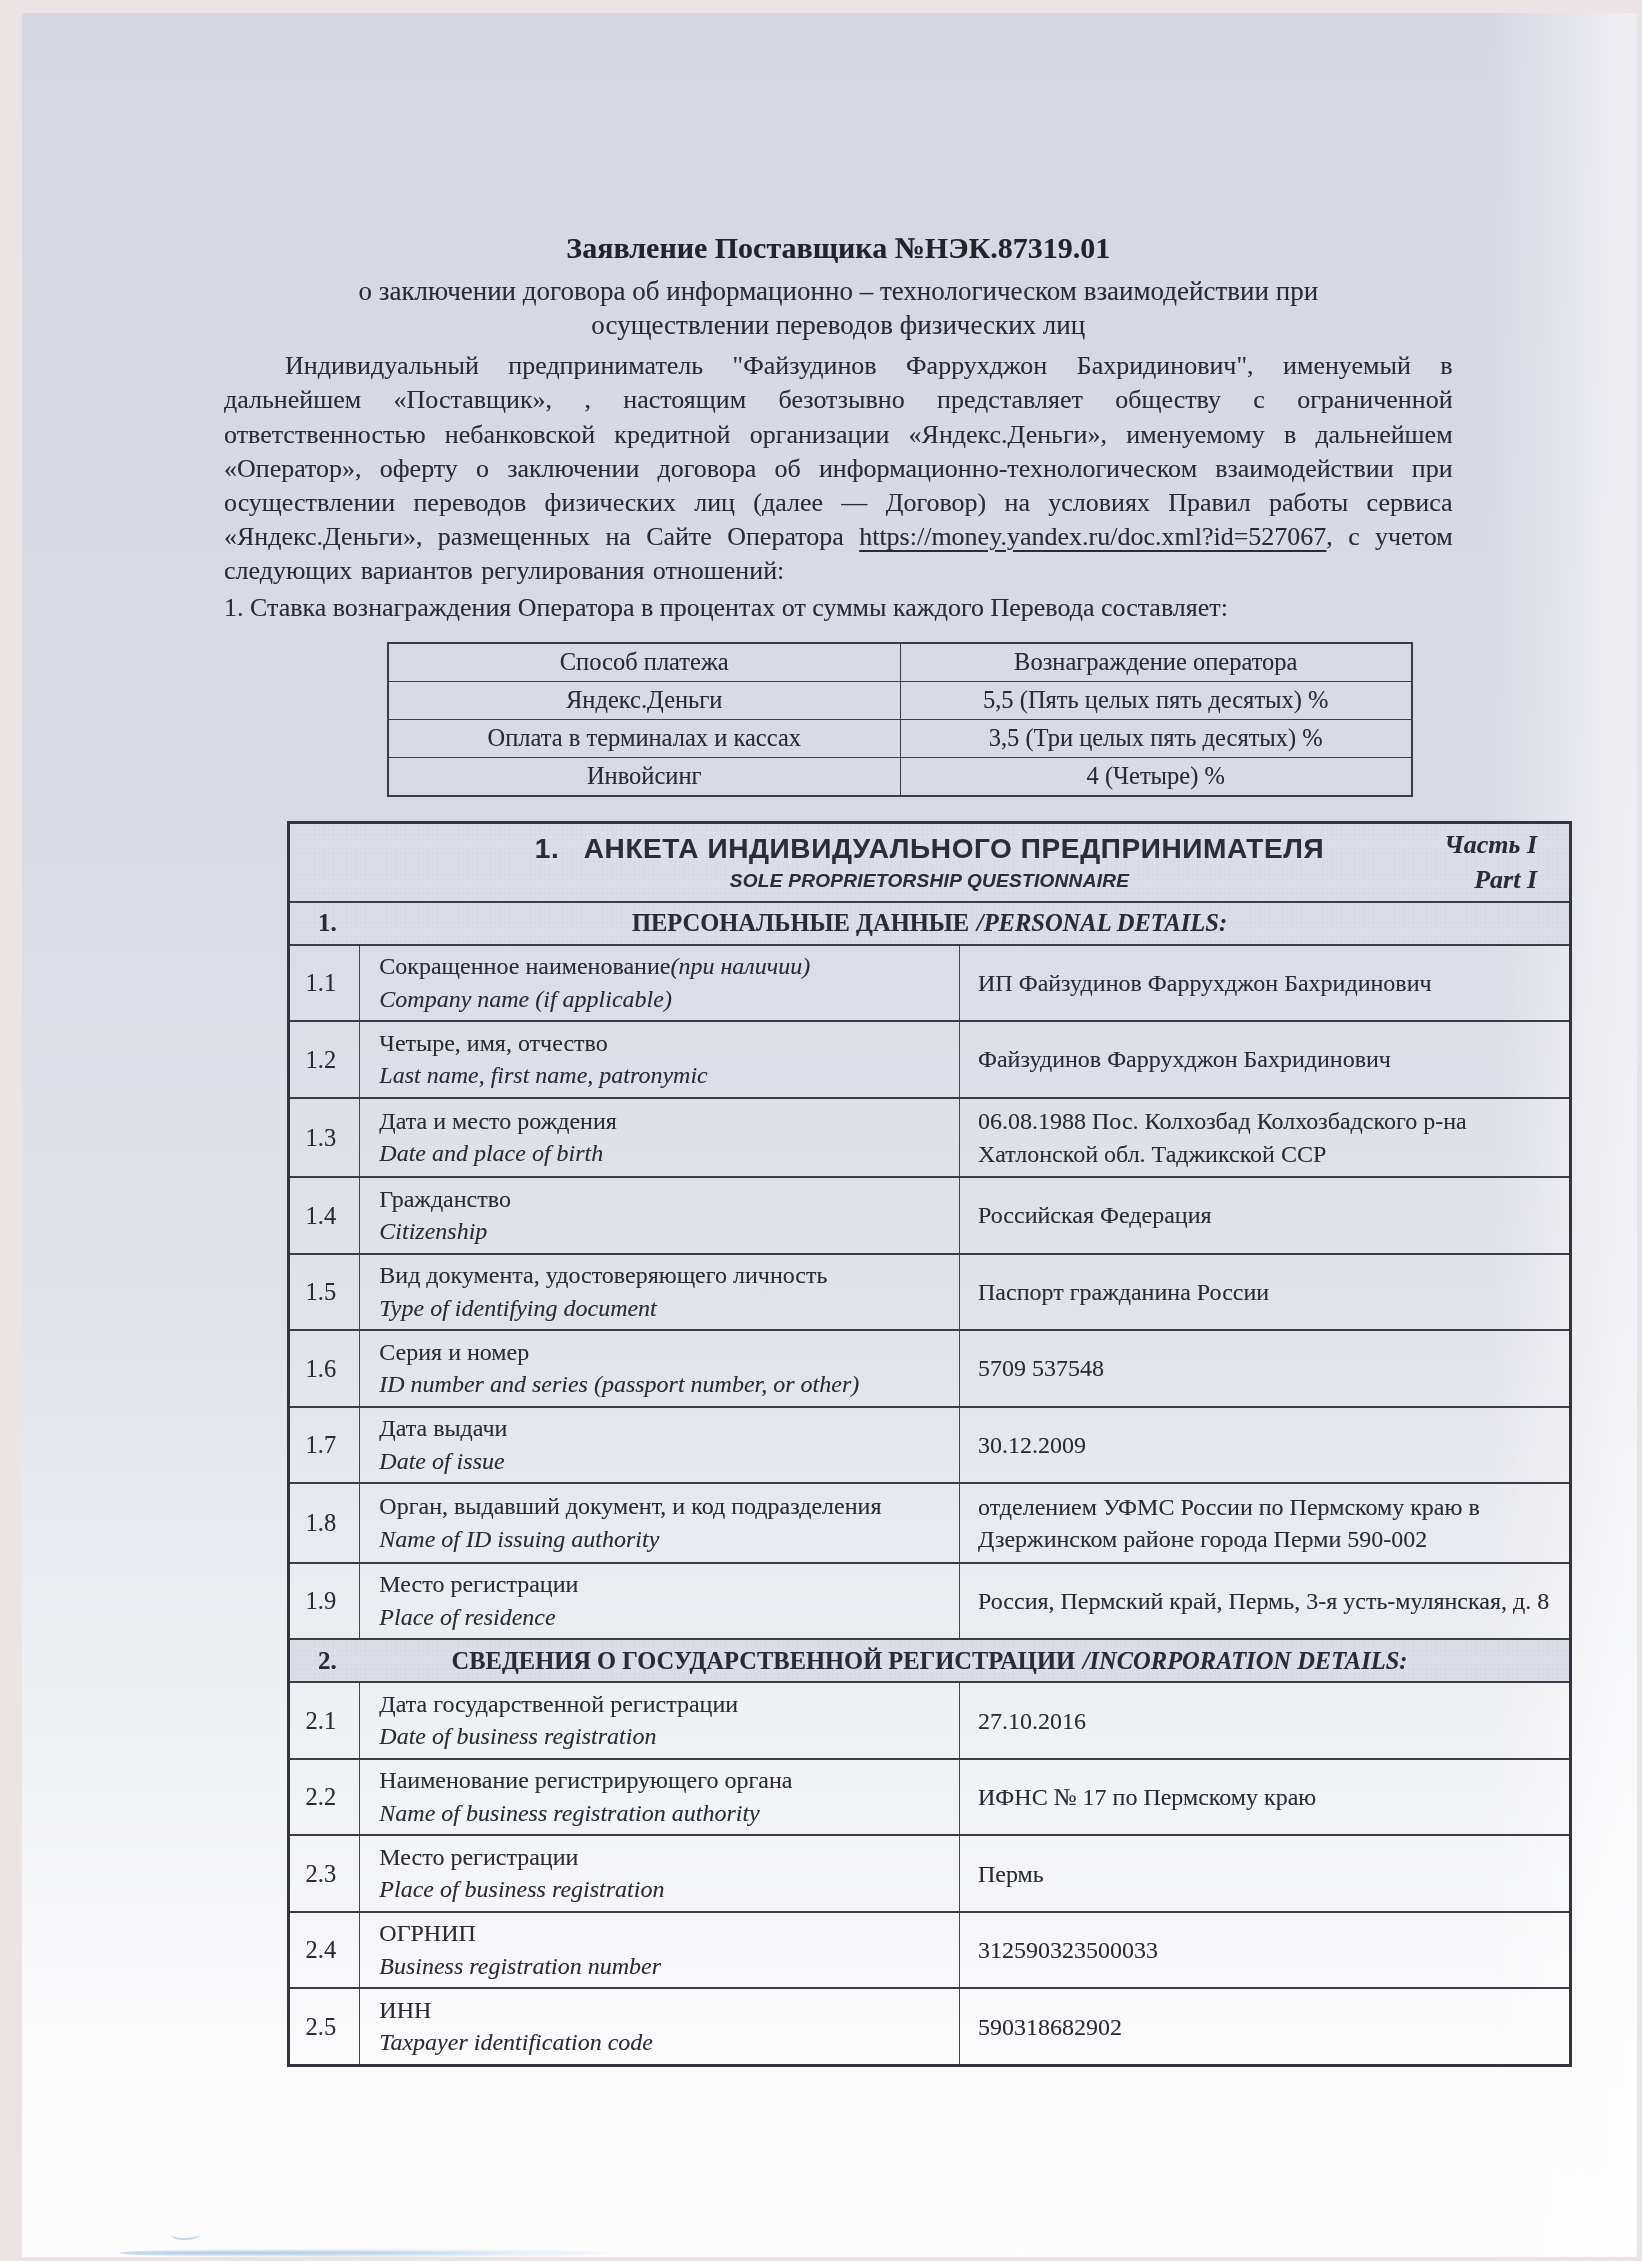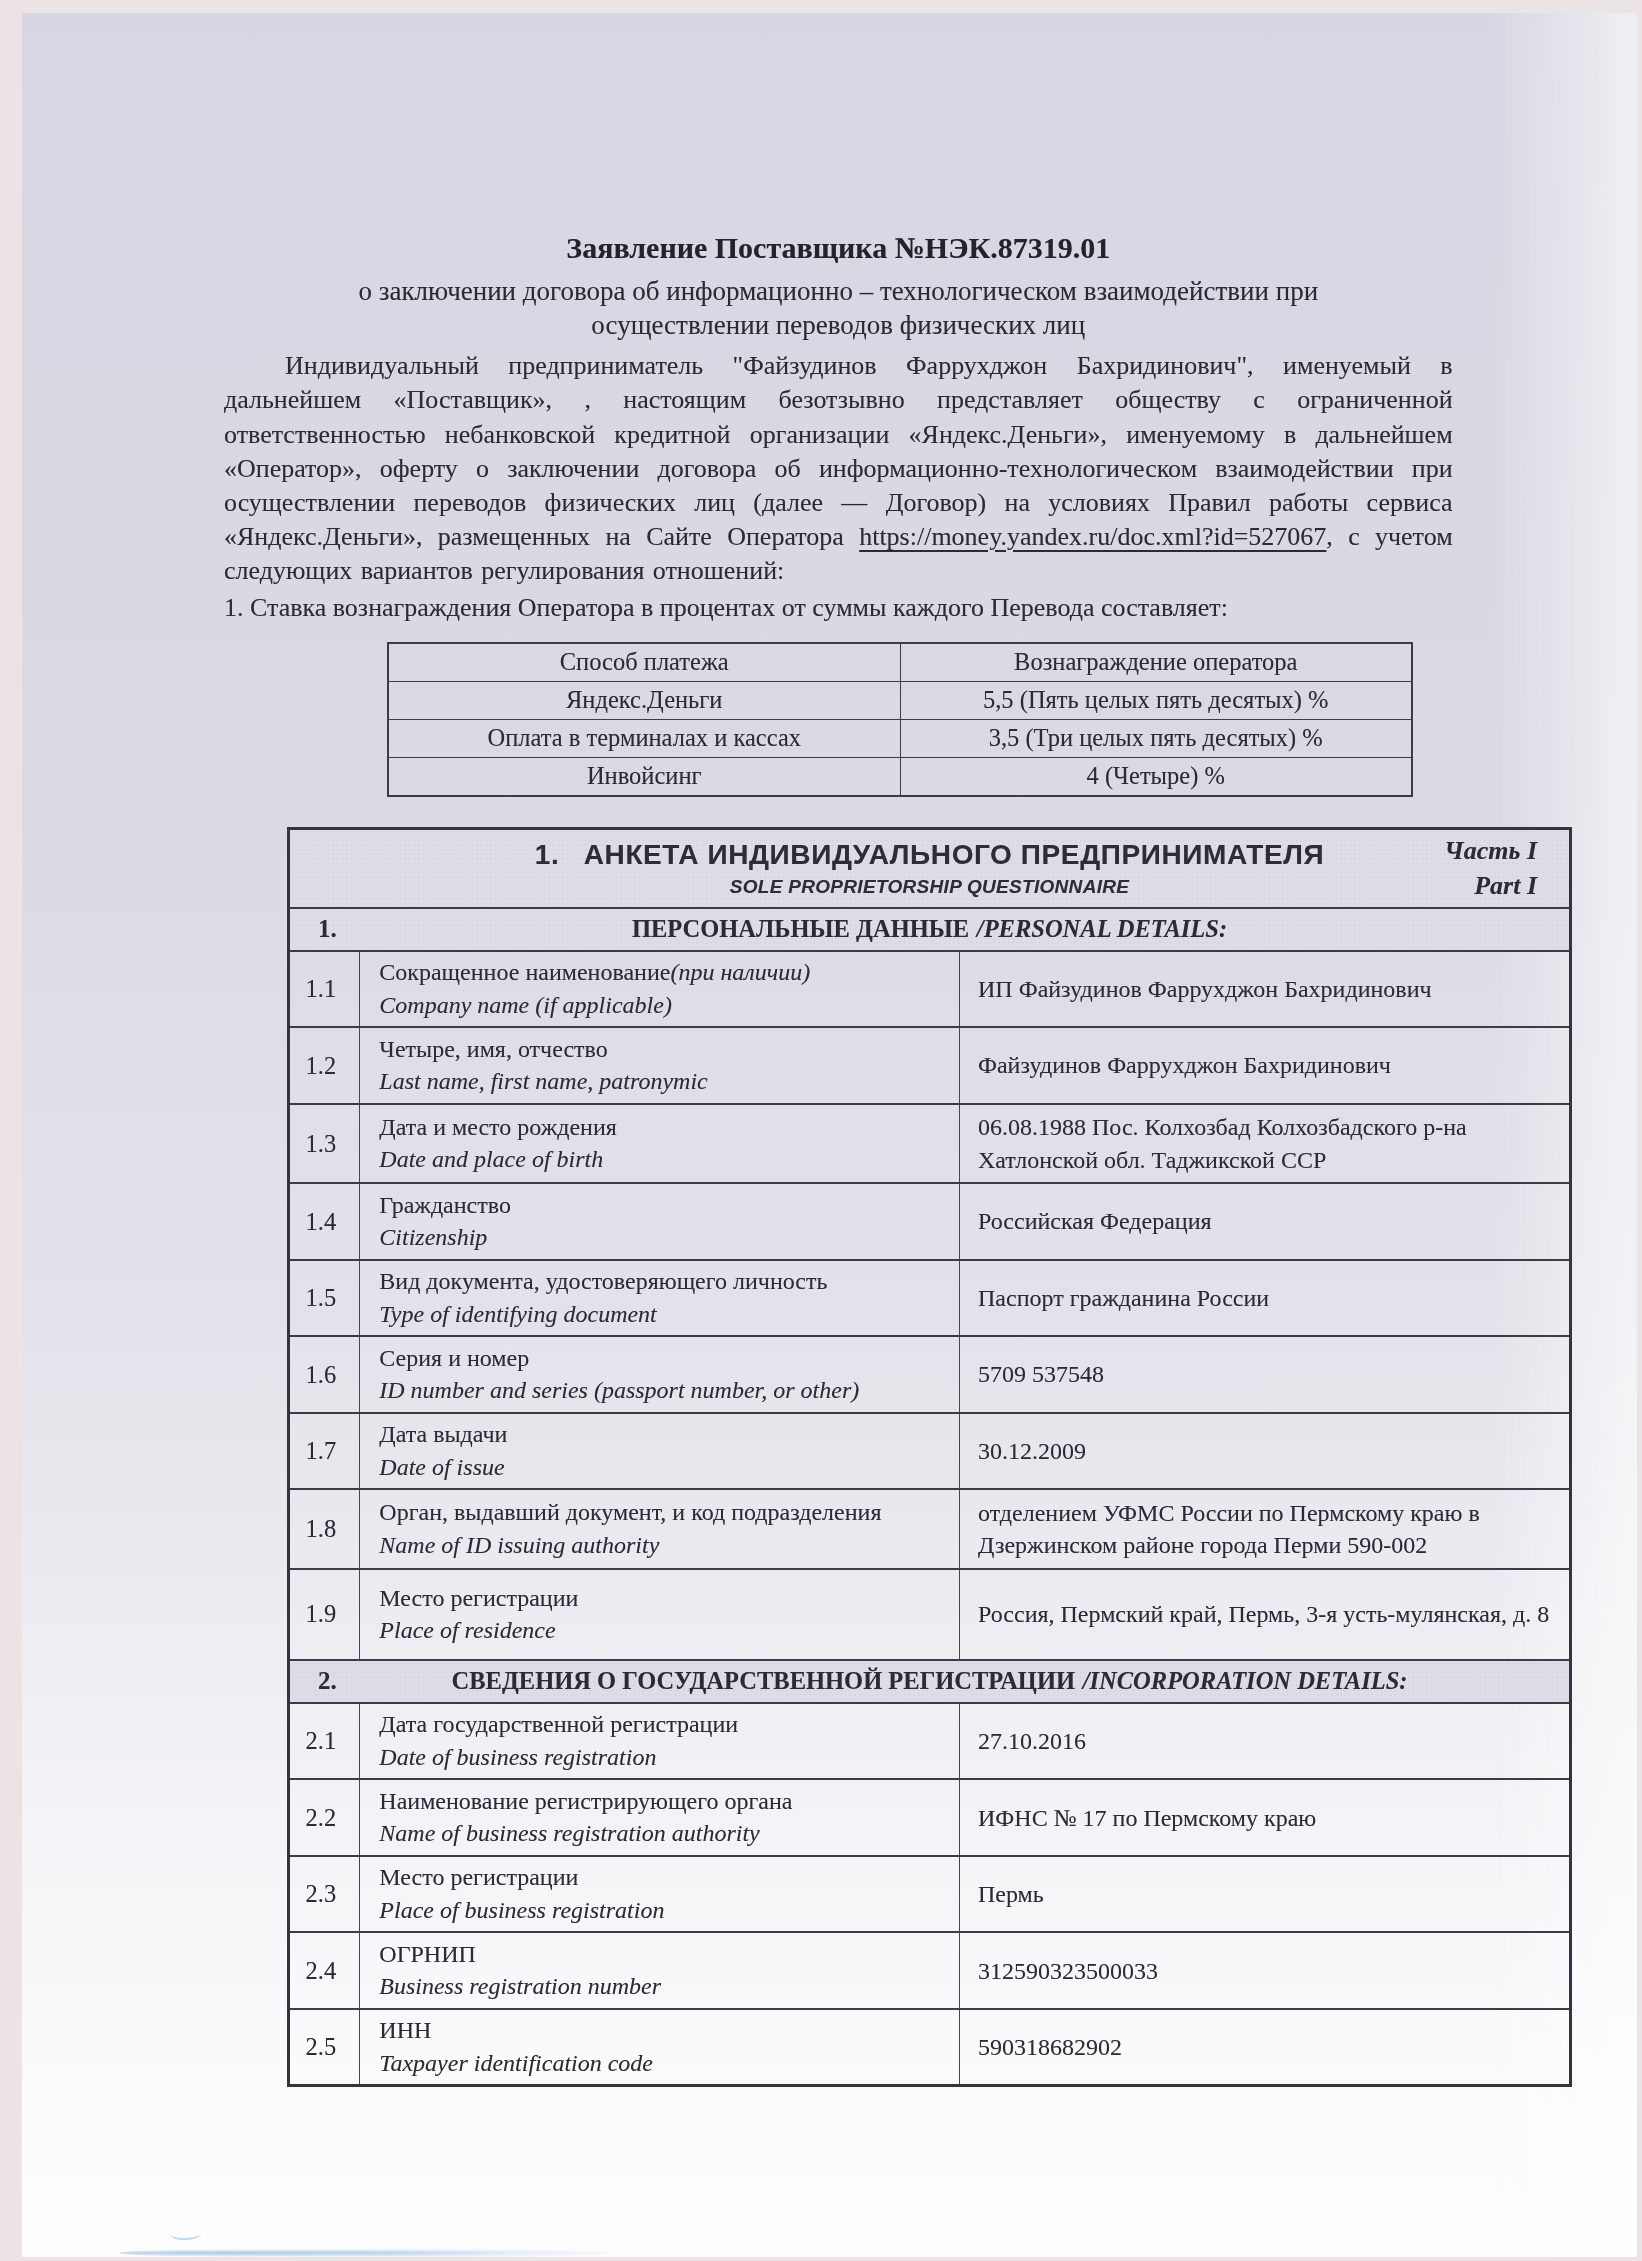--- a/index.html
+++ b/index.html
@@ -29,21 +29,21 @@
   table { border-collapse:collapse; }
   .pay-table { margin:17px 12px 0 163px; width:1026px; table-layout:fixed; border:2.6px solid #3c3c47; }
   .pay-table td {
     border:1.9px solid #3c3c47; font-size:24.5px; text-align:center;
     height:37px; padding:0 6.4px; vertical-align:middle;
   }
 
   .desc { margin:37px 0 0 0; font-size:26px; line-height:1.3; text-align:justify; }
   .desc2 { margin:0; font-size:26px; line-height:1.3; }
 
-  .q-table { margin:30px 0 0 63px; width:1282px; table-layout:fixed; border:3.2px solid #34343f; }
+  .q-table { margin:24px 0 0 63px; width:1282px; table-layout:fixed; border:3.2px solid #34343f; }
   .q-table td {
     border-top:2.6px solid #3c3c47; border-bottom:2.6px solid #3c3c47;
     border-left:1.3px solid #454550; border-right:1.3px solid #454550;
     vertical-align:middle;
   }
   .gray-bg {
     background-color:#dcdde7;
     background-image:radial-gradient(rgba(100,105,135,.20) 0.6px, rgba(0,0,0,0) 0.9px);
     background-size:4.5px 4.5px;
   }
@@ -56,21 +56,21 @@
   .q-head-right {
     position:absolute; right:31px; top:50%; transform:translateY(-50%);
     text-align:right; font-weight:bold; font-style:italic; font-size:26px; line-height:1.35;
   }
   .q-sec-cell { height:39px; position:relative; }
   .q-sec-num { position:absolute; left:28px; top:50%; transform:translateY(-50%); font-size:25px; font-weight:bold; }
   .q-sec-title { text-align:center; font-size:24.5px; font-weight:bold; }
   .sec-en { font-style:italic; margin-left:7.7px; }
 
   .q-row { height:58px; }
-  .q-row-tall { height:91px;padding-left:8px; }
+  .q-row-tall { height:76px;padding-left:8px; }
   .q-num { text-align:left; padding:0 0 0 15.5px; font-size:24.5px; }
   .q-label { padding:6.4px 13px 6.4px 19.3px; font-size:24px; line-height:1.22; }
   .lab-en { font-style:italic; margin-top:3.2px; }
   .lab-note { font-style:italic; }
   .q-value { padding:6.4px 19.3px 6.4px 18px; font-size:24px; line-height:1.35; }
 
   .blue-mark {
     position:absolute; left:97px; bottom:-1.3px; width:490px; height:10.3px; border-radius:50%;
     background:
       radial-gradient(ellipse at 18% 50%, rgba(125,175,225,.6), rgba(125,175,225,0) 55%),

